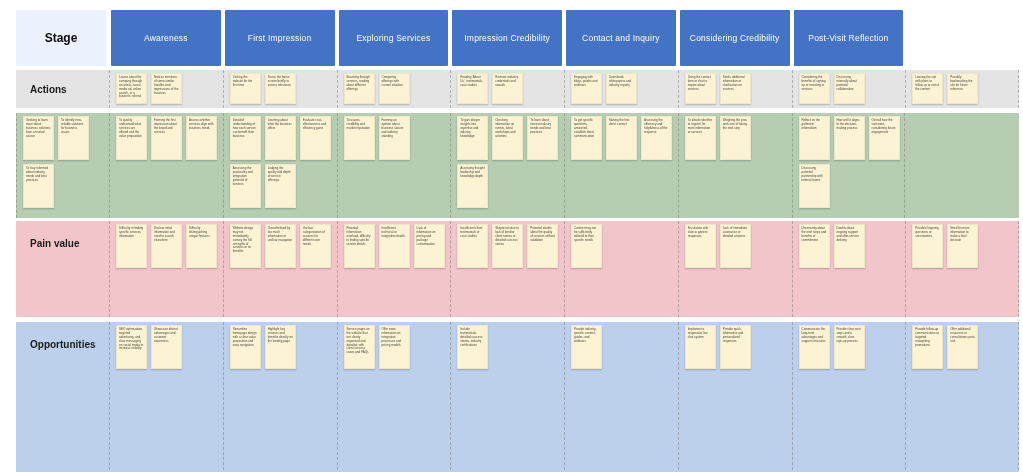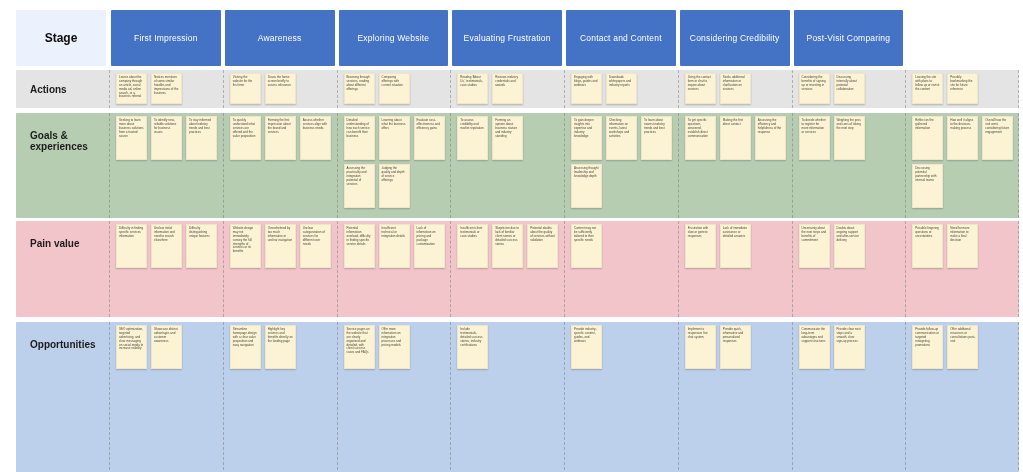--- a/index.html
+++ b/index.html
@@ -30,39 +30,39 @@
 </style>
 </head>
 <body>
 
 <div class="board" id="board">
     <div class="grid header">
       <div class="hcell">
         <div class="hbox stagebox">Stage</div>
       </div>
       <div class="hcell">
+        <div class="hbox bluebox">Awareness</div>
+      </div>
+      <div class="hcell">
         <div class="hbox bluebox">First Impression</div>
       </div>
       <div class="hcell">
-        <div class="hbox bluebox">Awareness</div>
-      </div>
-      <div class="hcell">
-        <div class="hbox bluebox">Exploring Website</div>
-      </div>
-      <div class="hcell">
-        <div class="hbox bluebox">Evaluating Frustration</div>
-      </div>
-      <div class="hcell">
-        <div class="hbox bluebox">Contact and Content</div>
+        <div class="hbox bluebox">Exploring Services</div>
+      </div>
+      <div class="hcell">
+        <div class="hbox bluebox">Impression Credibility</div>
+      </div>
+      <div class="hcell">
+        <div class="hbox bluebox">Contact and Inquiry</div>
       </div>
       <div class="hcell">
         <div class="hbox bluebox">Considering Credibility</div>
       </div>
       <div class="hcell">
-        <div class="hbox bluebox">Post-Visit Comparing</div>
+        <div class="hbox bluebox">Post-Visit Reflection</div>
       </div>
     </div>
     <div class="grid band" style="background: rgb(228, 228, 228); height: 38px; margin-top: 4px;">
       <div class="row-label">Actions</div>
       <div class="cell">
         <div class="note" style="height: 31px;">Learns about the company through an article, social media ad, online search, or a business referral</div>
         <div class="note" style="height: 31px;">Notices mentions of some similar handles and impressions of the business</div>
       </div>
       <div class="cell">
         <div class="note" style="height: 31px;">Visiting the website for the first time</div>
@@ -87,21 +87,20 @@
       <div class="cell">
         <div class="note" style="height: 31px;">Considering the benefits of signing up or investing in services</div>
         <div class="note" style="height: 31px;">Discussing internally about potential collaboration</div>
       </div>
       <div class="cell last">
         <div class="note" style="height: 31px;">Leaving the site with plans to follow up or revisit the content</div>
         <div class="note" style="height: 31px;">Possibly bookmarking the site for future reference</div>
       </div>
     </div>
     <div class="grid band tall" style="background: rgb(183, 205, 178); height: 105px; margin-top: 5px;">
-      <div class="row-label">Goals &amp; experiences</div>
       <div class="cell">
         <div class="note" style="height: 44px;">Seeking to learn more about business solutions from a trusted source</div>
         <div class="note" style="height: 44px;">To identify new, reliable solutions for business issues</div>
         <div class="note" style="height: 44px;">To stay informed about industry trends and best practices</div>
       </div>
       <div class="cell">
         <div class="note" style="height: 44px;">To quickly understand what services are offered and the value proposition</div>
         <div class="note" style="height: 44px;">Forming the first impression about the brand and services</div>
         <div class="note" style="height: 44px;">Assess whether services align with business needs</div>
       </div>

